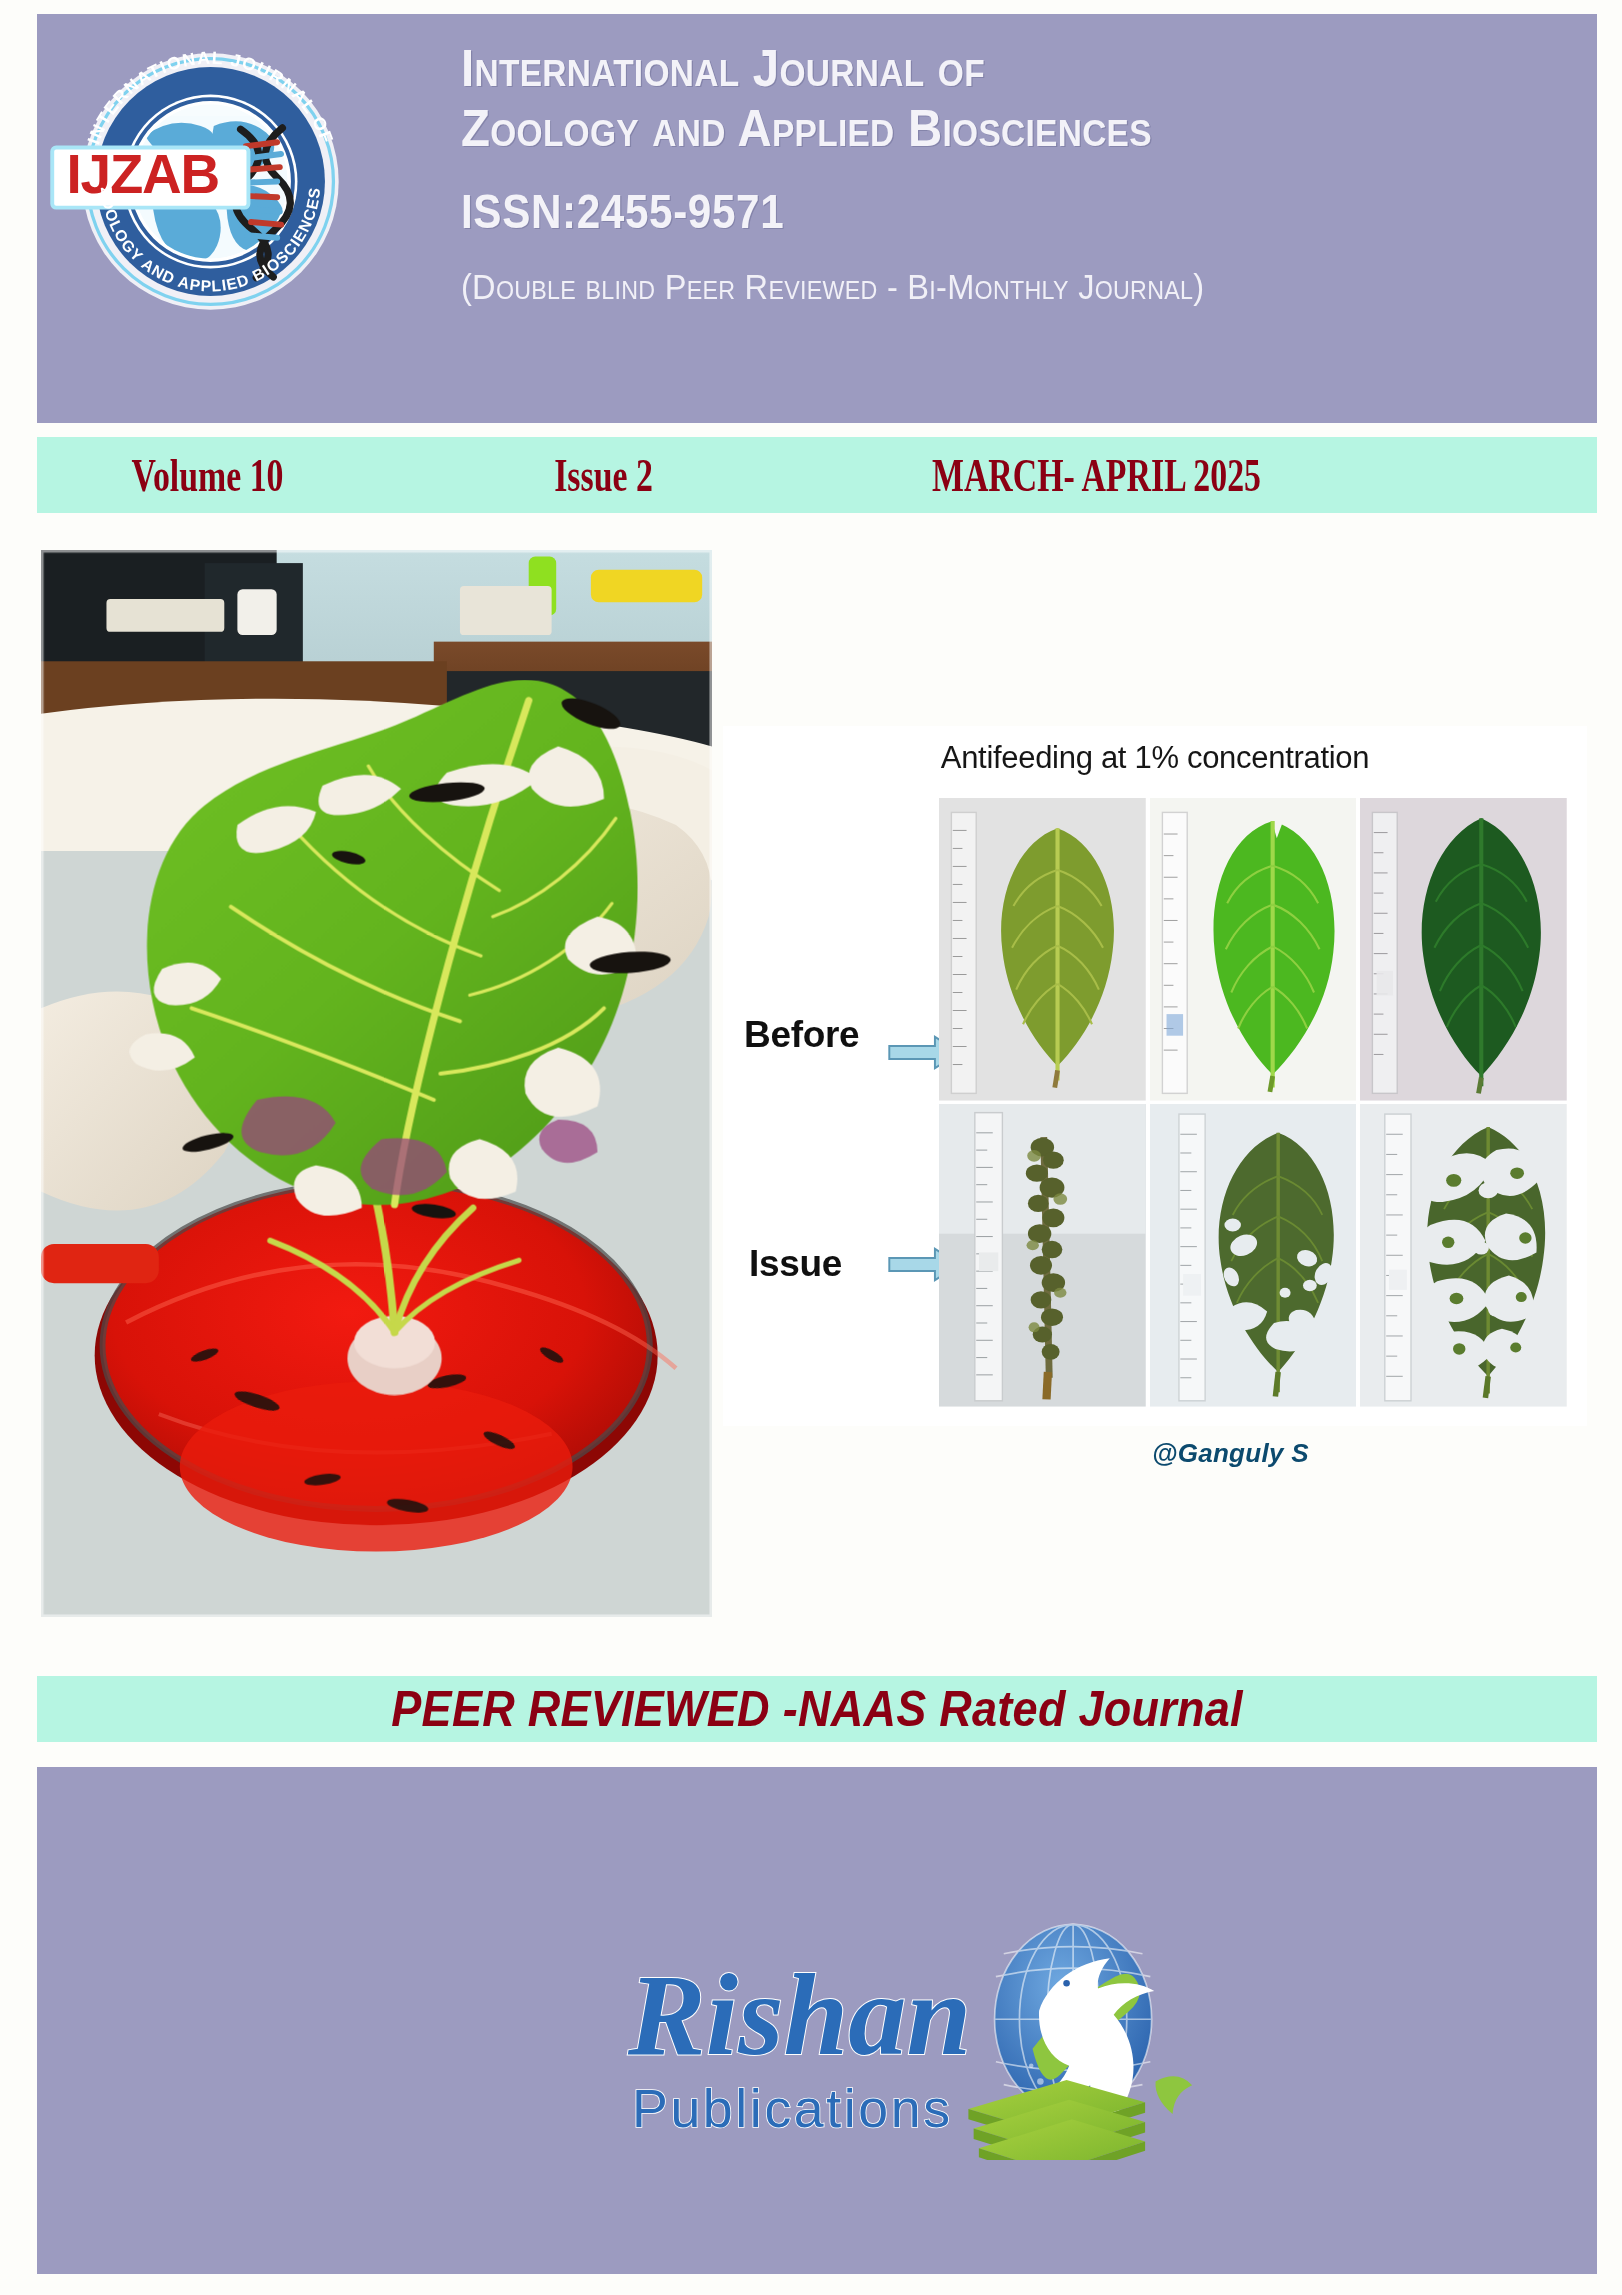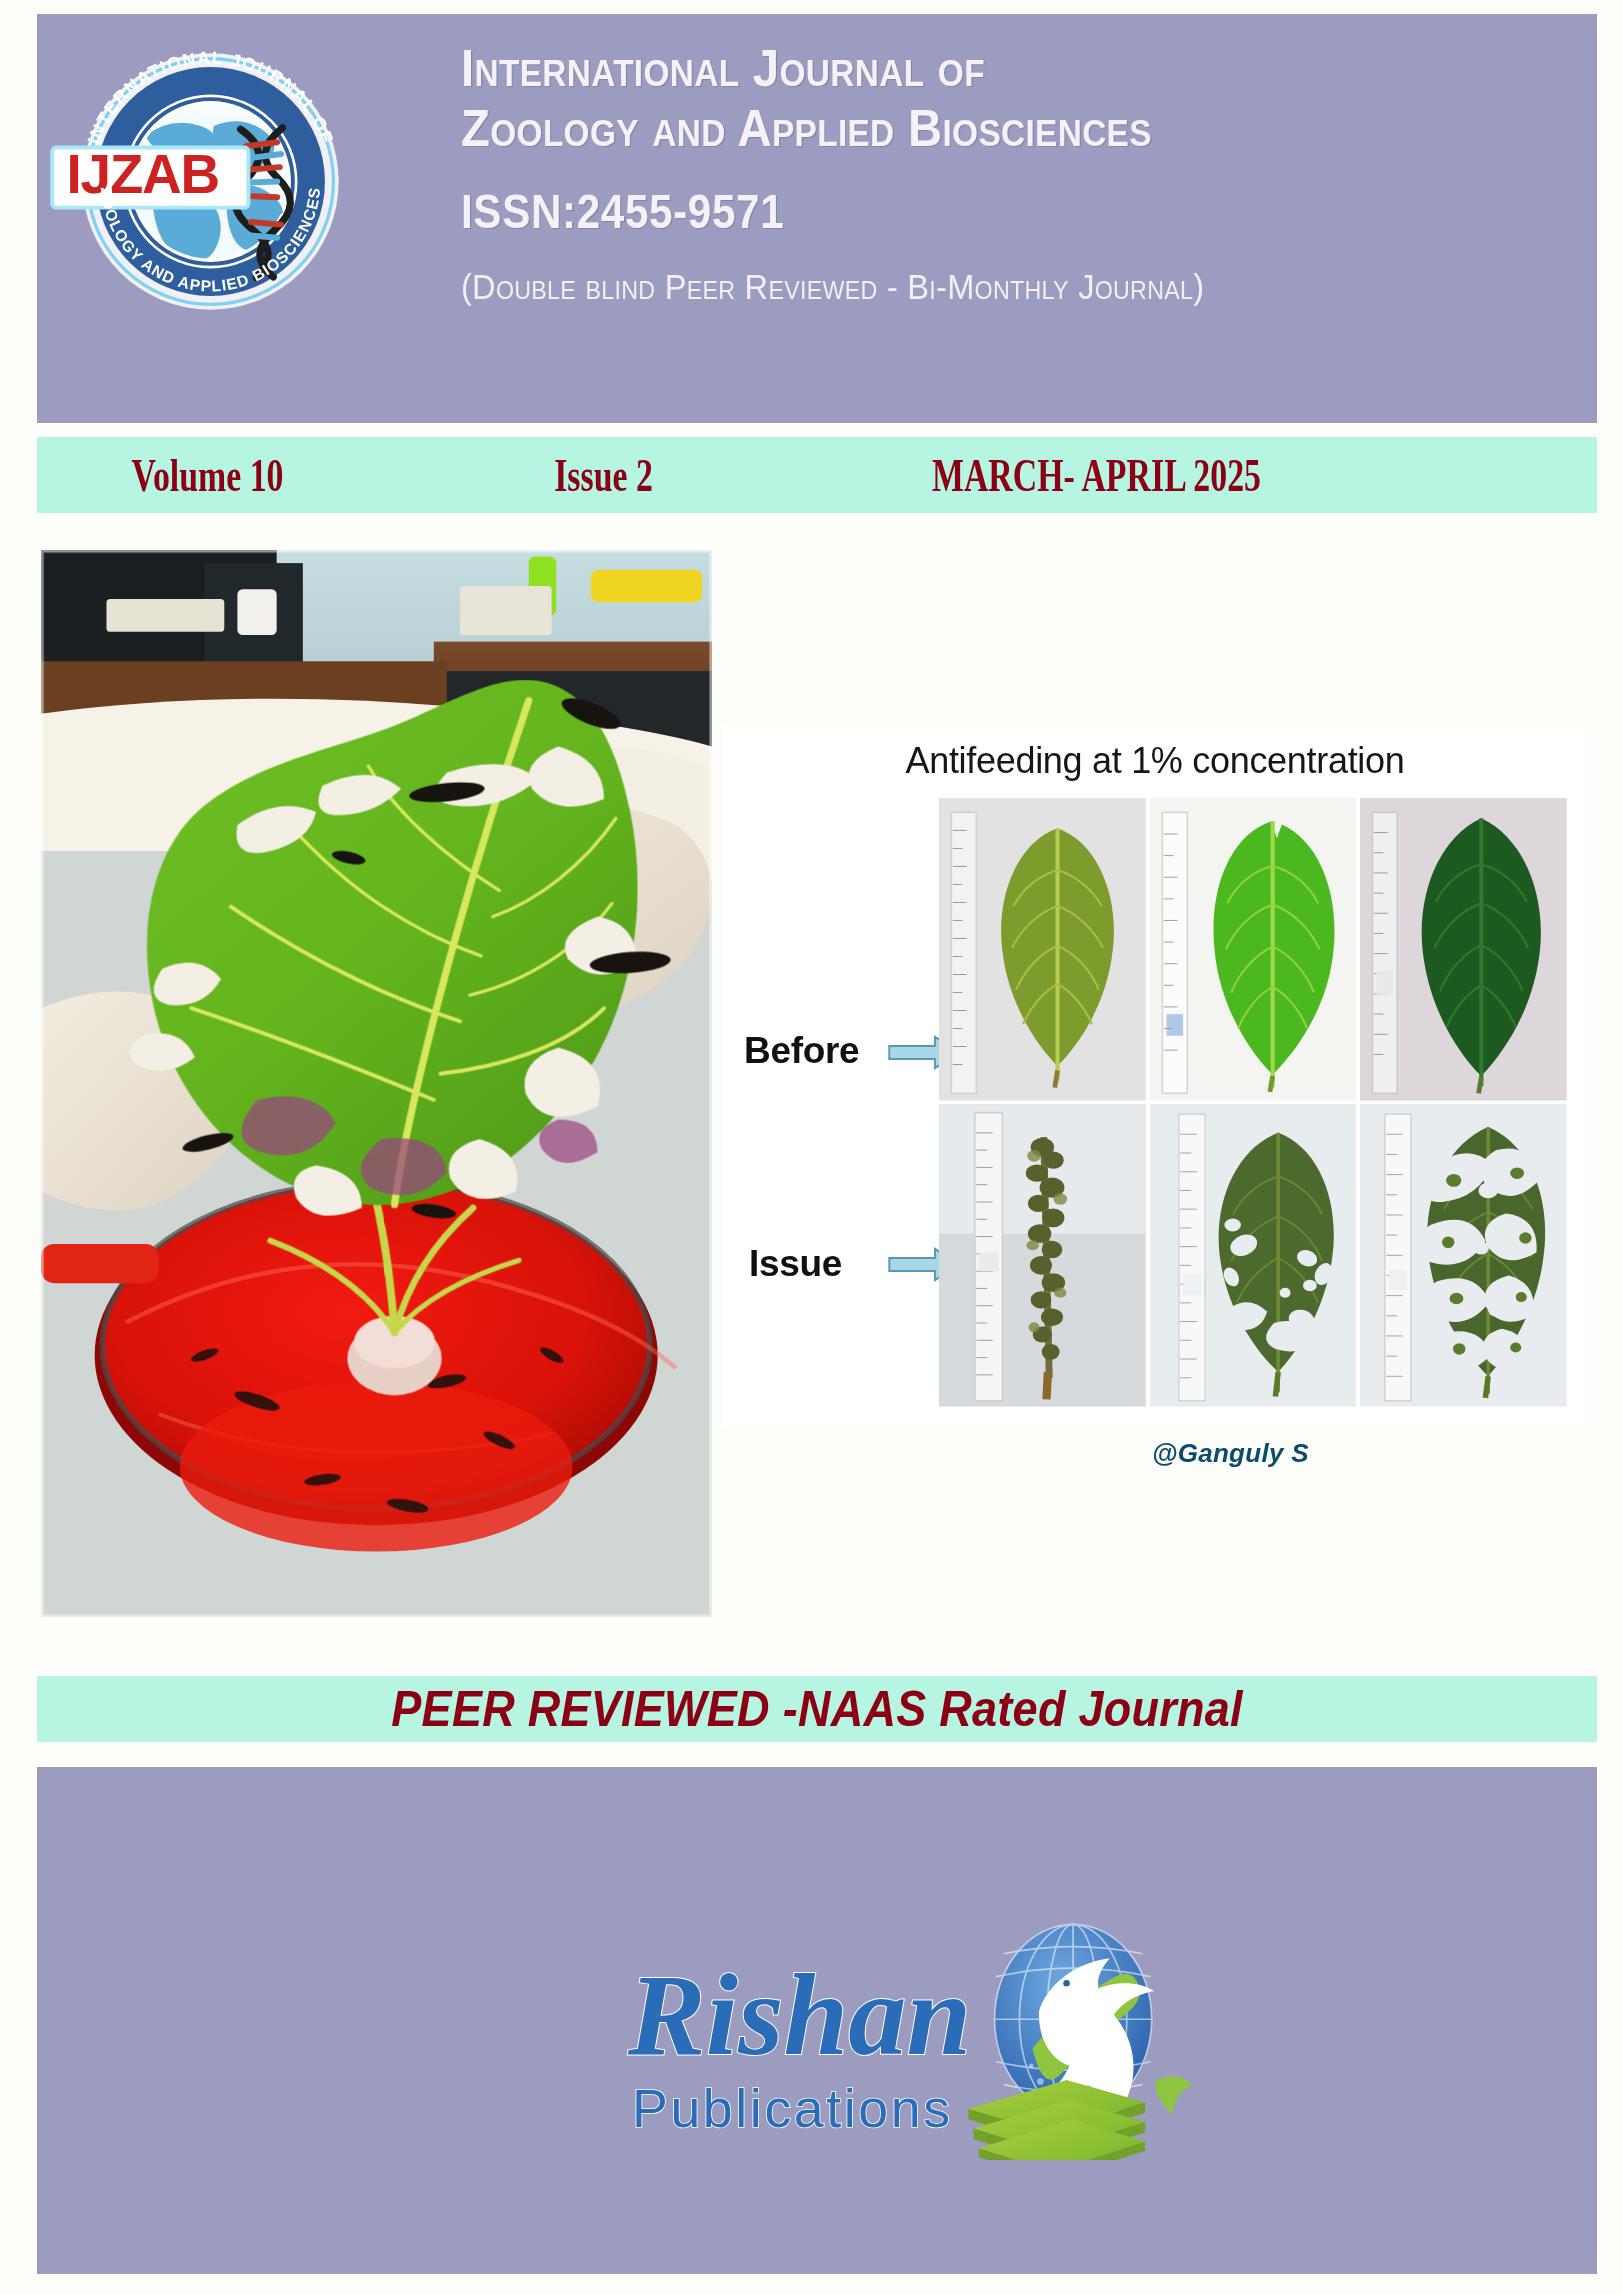--- a/index.html
+++ b/index.html
@@ -122,33 +122,33 @@
     height: 700px;
     background: #ffffff;
   }
   .fig-title {
     position: absolute;
     left: 0; right: 0;
     top: 14.4px;
     text-align: center;
     color: #161616;
     font-family: "Liberation Sans", sans-serif;
-    font-size: 36px;
+    font-size: 31px;
     font-weight: 400;
     letter-spacing: -0.3px;
   }
   .row-label {
     position: absolute;
     color: #101010;
     font-family: "Liberation Sans", sans-serif;
     font-weight: 700;
     font-size: 37px;
     letter-spacing: -0.3px;
   }
-  .row-label.before { left: 21px; top: 304px; }
+  .row-label.before { left: 21px; top: 288px; }
   .row-label.after  { left: 26px; top: 517px; }
   .arrow {
     position: absolute;
     width: 73px; height: 37px;
   }
   .arrow.a1 { left: 165px; top: 308px; }
   .arrow.a2 { left: 165px; top: 520px; }
   .grid-wrap {
     position: absolute;
     left: 216px;

